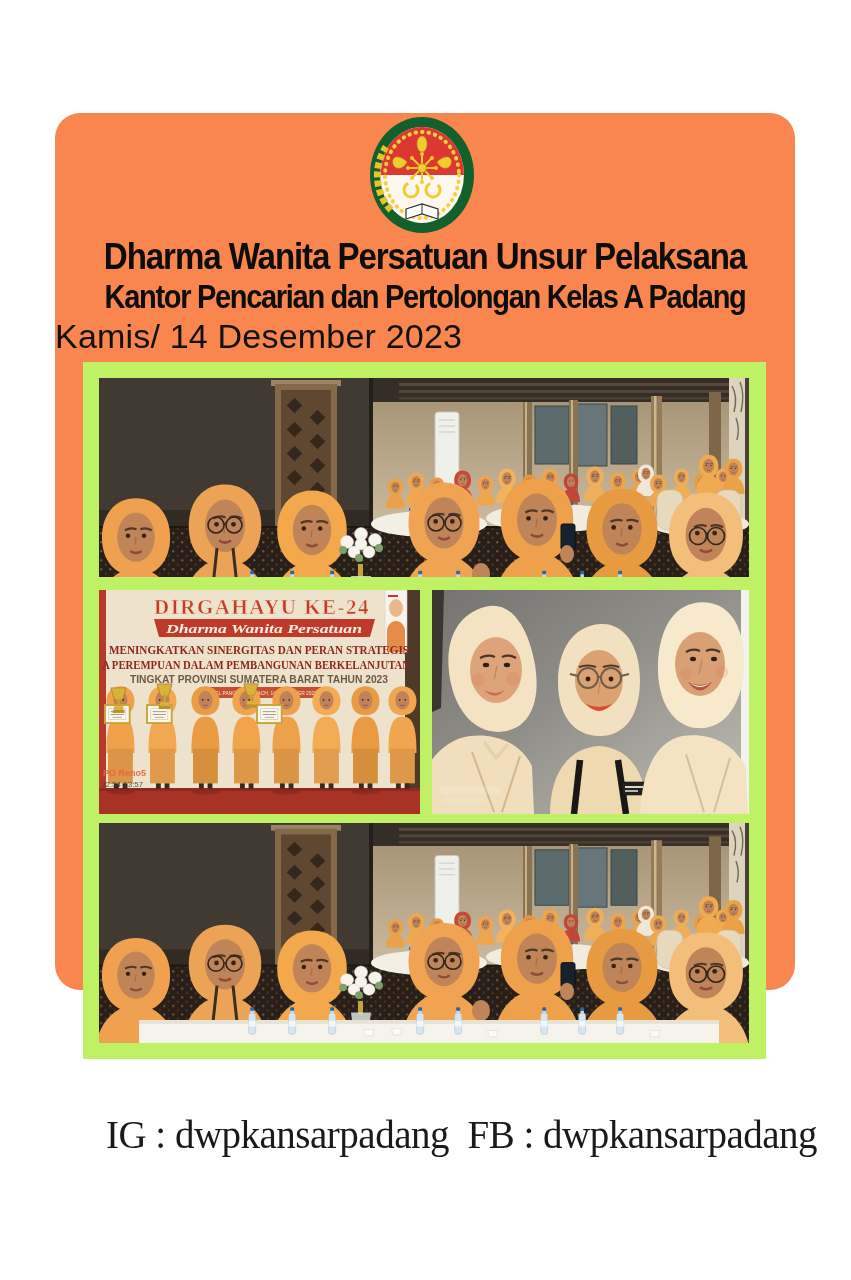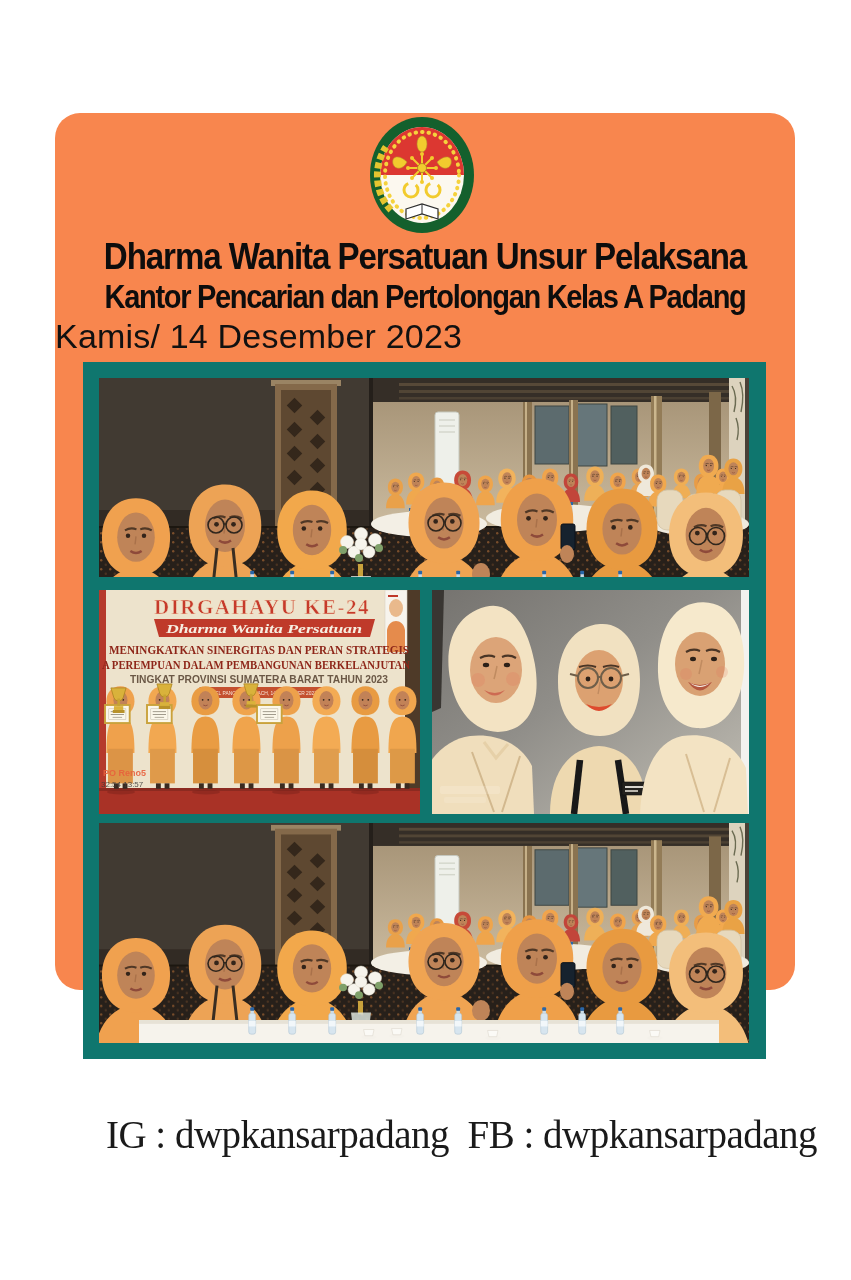--- a/index.html
+++ b/index.html
@@ -348,21 +348,21 @@
       <circle cx="42" cy="74" r="7" stroke="#F2CB2E" stroke-width="3" fill="none" stroke-dasharray="30 8"></circle>
       <circle cx="64" cy="74" r="7" stroke="#F2CB2E" stroke-width="3" fill="none" stroke-dasharray="30 8"></circle>
       <path d="M37,93 L53,88 L69,93 L69,103 L53,98 L37,103 Z" fill="#FFFFFF" stroke="#2E2E2E" stroke-width="1.2"></path>
       <line x1="53" y1="88" x2="53" y2="98" stroke="#2E2E2E" stroke-width="1"></line>
     </svg>
 
     <div class="title1">Dharma Wanita Persatuan Unsur Pelaksana</div>
     <div class="title2">Kantor Pencarian dan Pertolongan Kelas A Padang</div>
     <div class="dateline">Kamis/ 14 Desember 2023</div>
 
-    <div class="collage" style="background: #0f766e;">
+    <div class="collage" style="background: #bef264;">
 
       <svg class="ph ph-top" viewBox="0 0 650 199">
         <use href="#scene-banquet"></use>
       </svg>
 
       <svg class="ph ph-ml" viewBox="0 0 321 224">
         <rect width="321" height="224" fill="#EDE3CC"></rect>
         <rect x="306" width="15" height="224" fill="#4E3A28"></rect>
         <rect width="7" height="224" fill="#B53A2C"></rect>
         <g>

